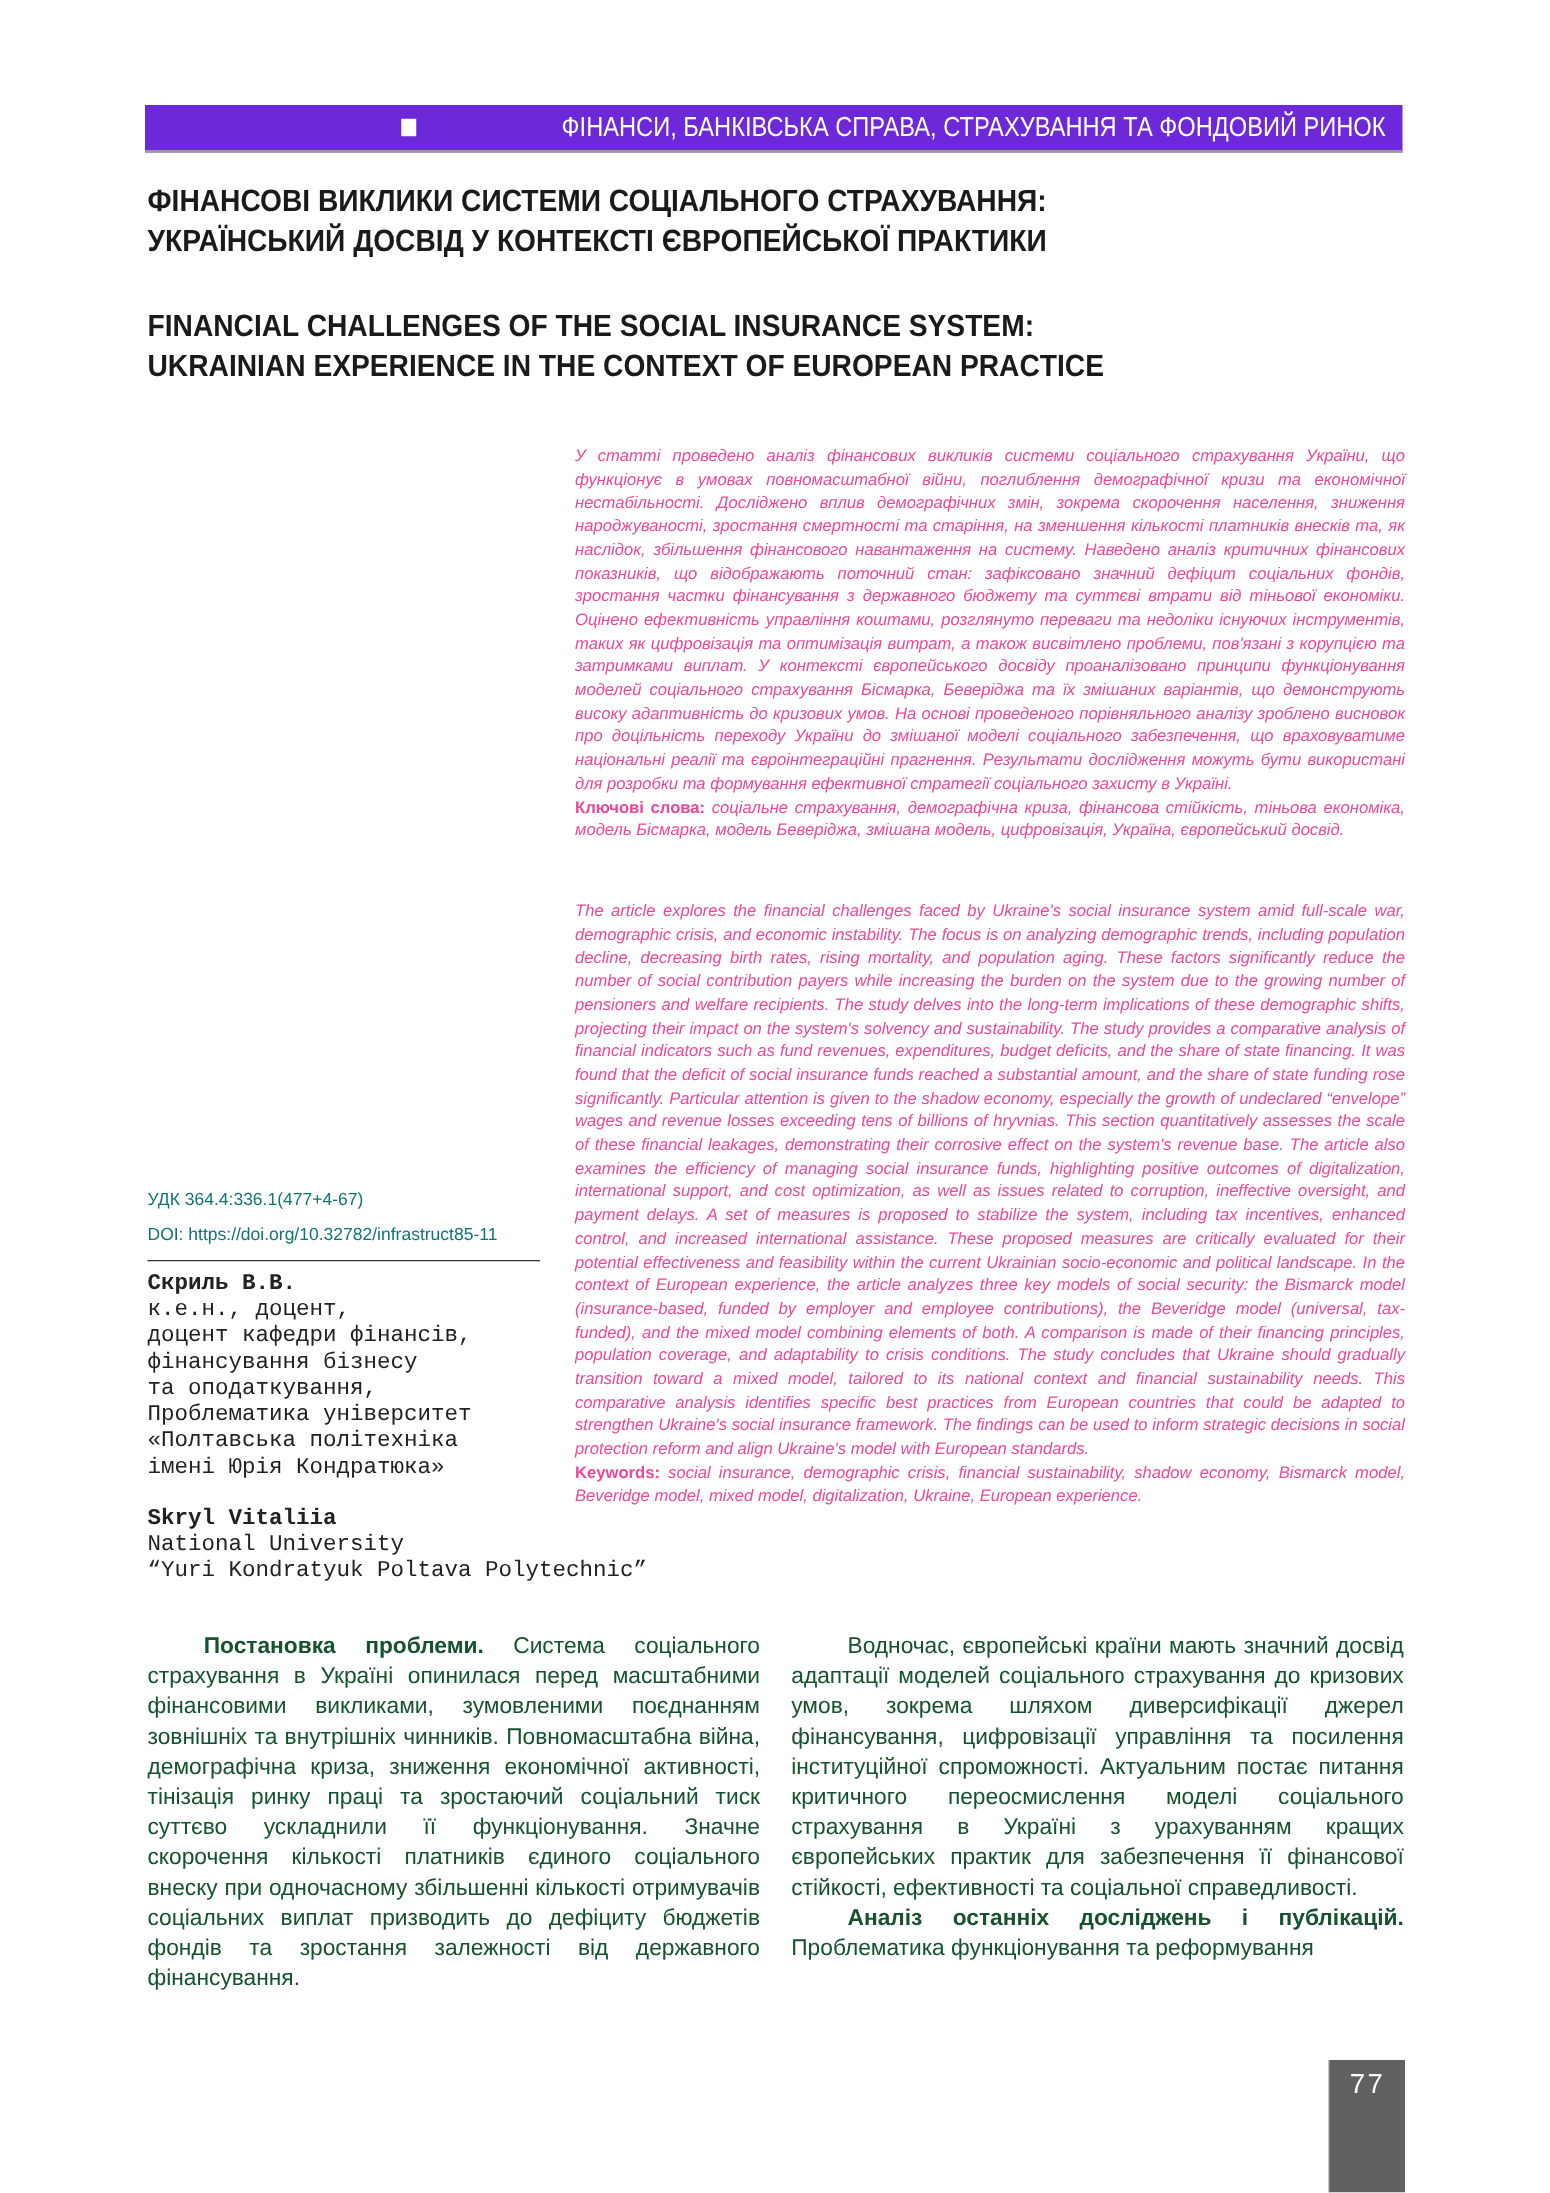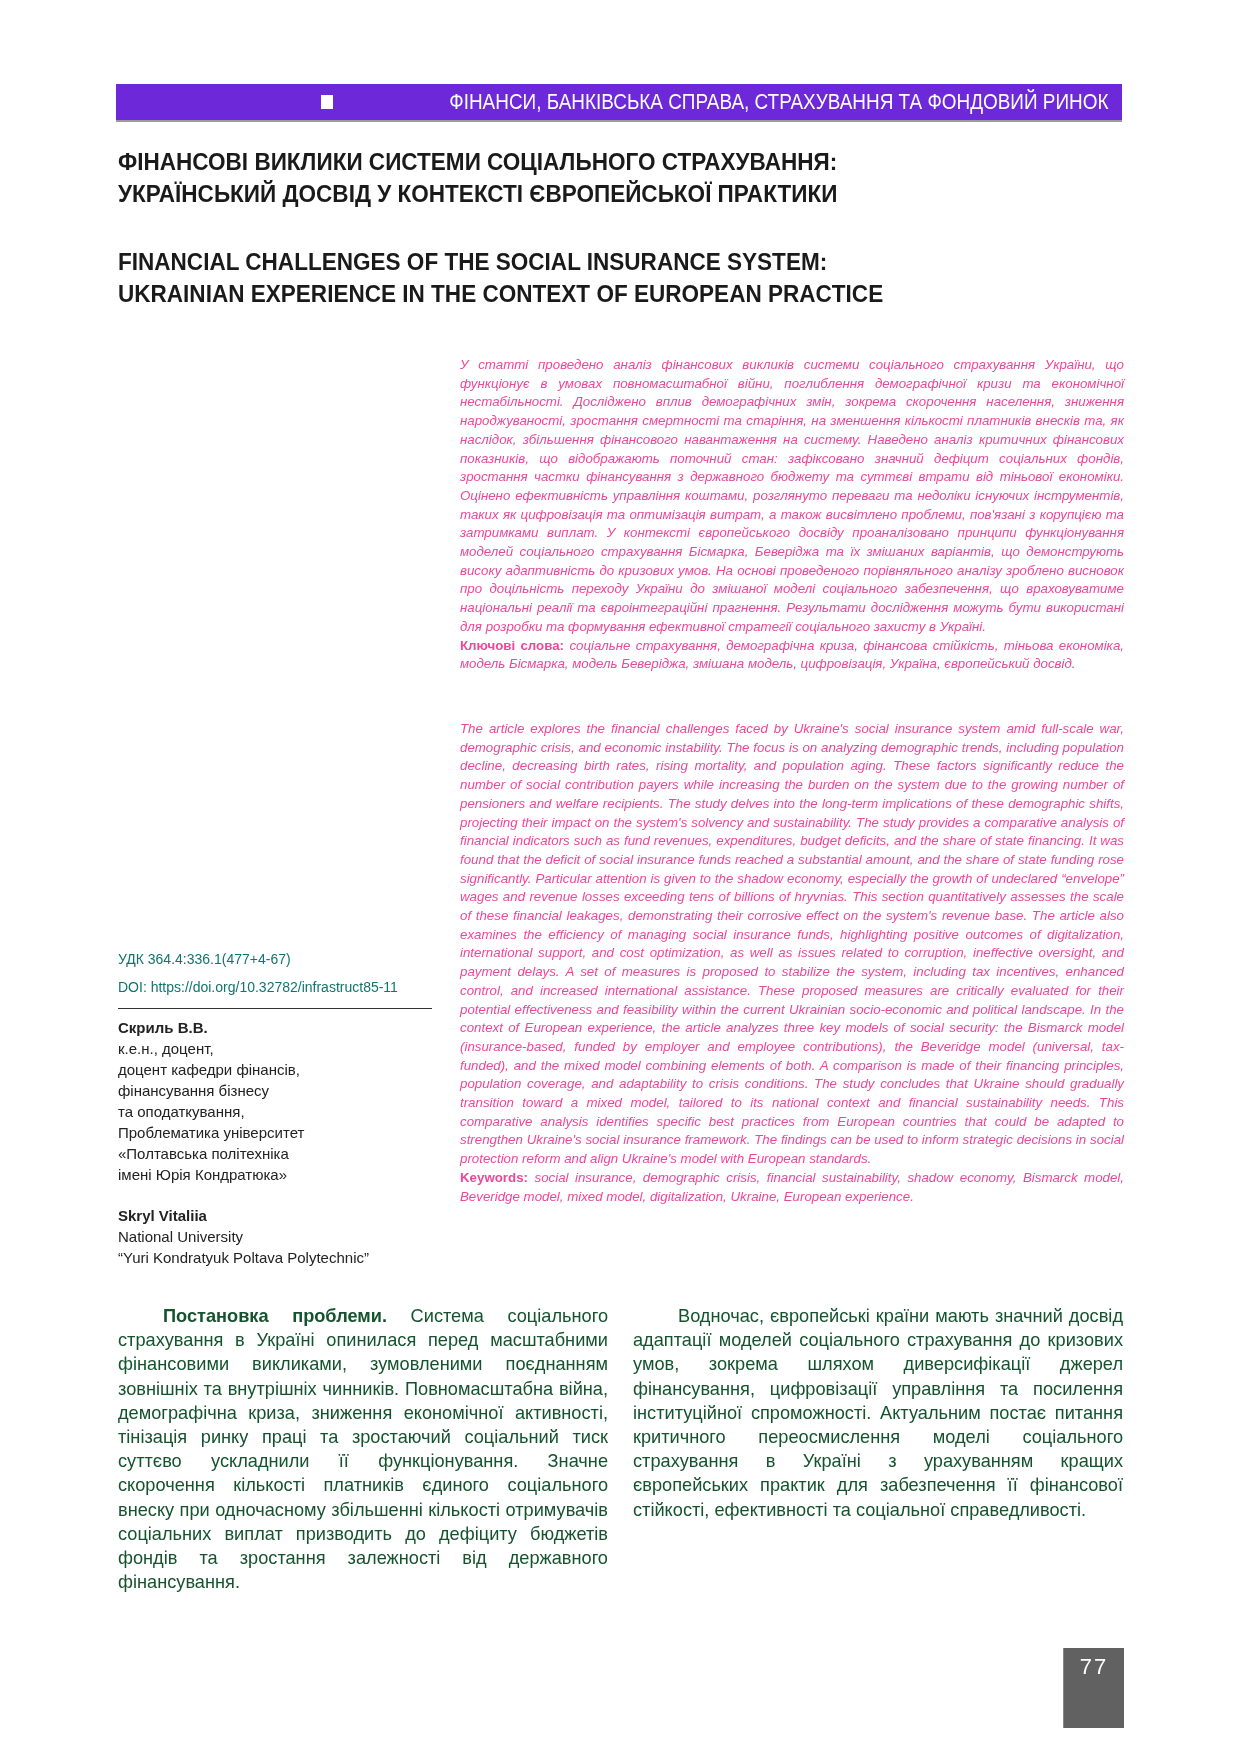--- a/index.html
+++ b/index.html
@@ -24,31 +24,31 @@
     position:absolute; left:460px; width:664px; font-family:"Liberation Sans",sans-serif;
     font-style:italic; font-size:13.3px; line-height:18.7px; color:#ec4899; text-align:justify;
   }
   .abstract-ua { top:356px; }
   .abstract-en { top:720px; }
   .kw-label { font-weight:bold; font-style:normal;margin-top:36px; }
   .meta { position:absolute; left:118px; font-family:"Liberation Sans",sans-serif; font-size:14px; color:#0f766e; }
   .udc { top:951px; }
   .doi { top:979px; }
   .meta-rule { position:absolute; left:118px; top:1008px; width:314px; height:0; border-top:1.5px solid #333; }
-  .author { position:absolute; left:118px; font-family:Liberation Sans, sans-serif; font-size:15px; line-height:21px; color:#222; }
+  .author { position:absolute; left:118px; font-family:Liberation Mono, monospace; font-size:18px; line-height:21px; color:#222; }
   .author-ua { top:1017px; }
   .author-en { top:1205px; }
   .author .name { font-weight:bold; }
   .body-col { position:absolute; top:1304px; font-family:"Liberation Sans",sans-serif; font-size:18.2px; line-height:24.2px;
     color:#14532d; text-align:justify; }
   .col-left { left:118px; width:490px; }
   .col-right { left:633px; width:490px; }
   .body-col p { margin:0; text-indent:45px; }
   .body-col .lead { font-weight:bold; }
-  .page-tab { position:absolute; left:1063px; top:1648px; width:60px; height:80px; background:#616161; border-left:1px solid #888; }
+  .page-tab { position:absolute; left:1063px; top:1648px; width:60px; height:106px; background:#616161; border-left:1px solid #888; }
   .page-num { display:block; text-align:center; color:#ffffff; font-family:"Liberation Sans",sans-serif; font-size:22px; letter-spacing:2px; margin-top:6px; }
 </style>
 </head>
 <body>
 
 <div class="header-bar">
   <span class="square"></span>
   <span class="section-name">ФІНАНСИ, БАНКІВСЬКА СПРАВА, СТРАХУВАННЯ ТА ФОНДОВИЙ РИНОК</span>
 </div>
 
@@ -92,17 +92,18 @@
   <div>National University</div>
   <div>“Yuri Kondratyuk Poltava Polytechnic”</div>
 </div>
 
 <div class="body-col col-left">
   <p><span class="lead">Постановка проблеми.</span><span> Система соціального страхування в Україні опинилася перед масштабними фінансовими викликами, зумовленими поєднанням зовнішніх та внутрішніх чинників. Повномасштабна війна, демографічна криза, зниження економічної активності, тінізація ринку праці та зростаючий соціальний тиск суттєво ускладнили її функціонування. Значне скорочення кількості платників єдиного соціального внеску при одночасному збільшенні кількості отримувачів соціальних виплат призводить до дефіциту бюджетів фондів та зростання залежності від державного фінансування.</span></p>
 </div>
 
 <div class="body-col col-right">
   <p>Водночас, європейські країни мають значний досвід адаптації моделей соціального страхування до кризових умов, зокрема шляхом диверсифікації джерел фінансування, цифровізації управління та посилення інституційної спроможності. Актуальним постає питання критичного переосмислення моделі соціального страхування в Україні з урахуванням кращих європейських практик для забезпечення її фінансової стійкості, ефективності та соціальної справедливості.</p>
+  <p><span class="lead">Аналіз останніх досліджень і публікацій.</span><span> Проблематика функціонування та реформування</span></p>
 </div>
 
 <div class="page-tab">
   <span class="page-num">77</span>
 </div>
 
 </body></html>

